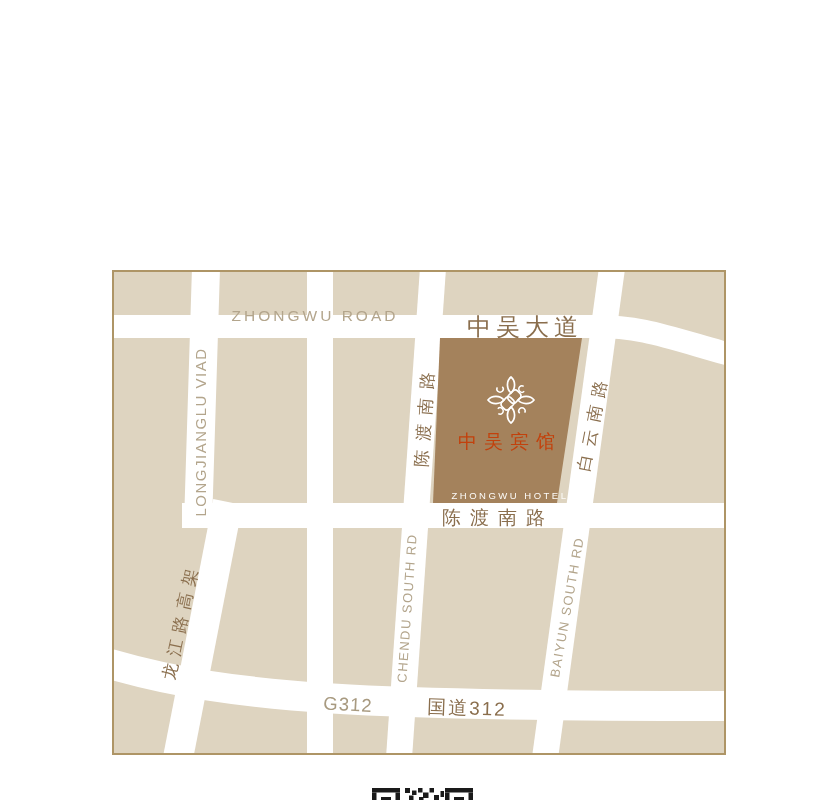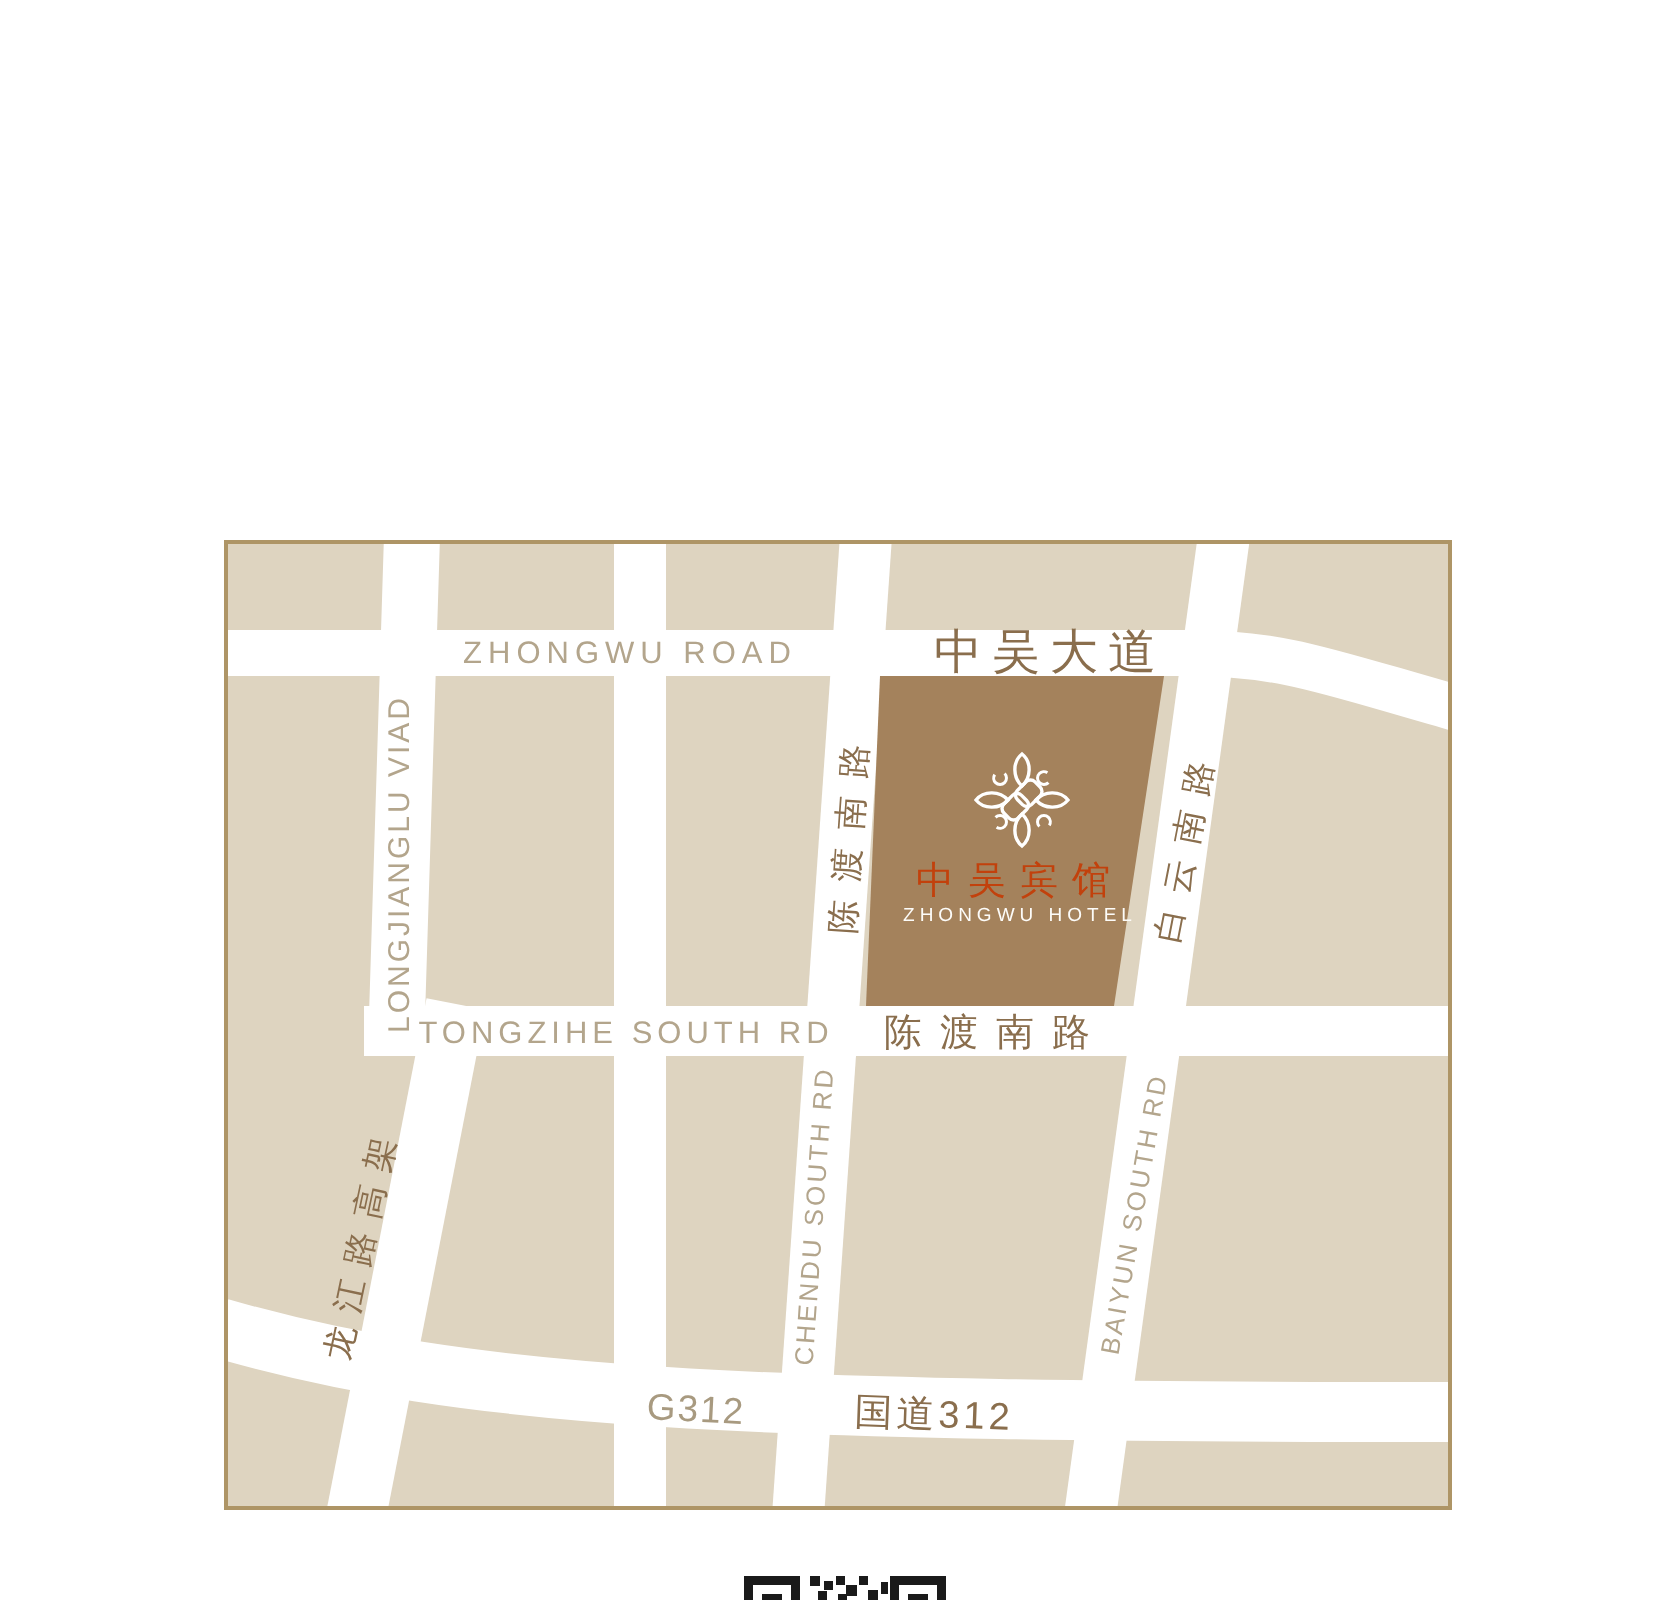--- a/index.html
+++ b/index.html
@@ -14,21 +14,21 @@
   }
   .map-frame svg.roads{position:absolute;left:0;top:0;}
   .lbl{
     position:absolute;white-space:nowrap;line-height:1;
     transform:translate(-50%,-50%);transform-origin:center;
   }
   .en{color:#b3a58c;}
   .cn{color:#8a6e4d;}
   .rot-90{transform:translate(-50%,-50%) rotate(-90deg);}
   .hotel-cn{color:#c2410c;font-size:19px;letter-spacing:7px;}
-  .hotel-en{color:#fdfcf9;font-size:9.5px;letter-spacing:2.5px;}
+  .hotel-en{color:#fdfcf9;font-size:9.5px;letter-spacing:2.5px;margin-top:38px;}
   .qr{position:absolute;left:372px;top:788px;width:101px;height:12px;overflow:hidden;}
 </style>
 </head>
 <body>
 
 <div class="map-frame">
 
   <svg class="roads" width="610" height="481" viewBox="0 0 610 481">
     <rect x="-2" y="-2" width="614" height="485" fill="#ded4c0"></rect>
     <g stroke="#ffffff" fill="none">
@@ -56,33 +56,32 @@
       </g>
       <g stroke-width="1.5">
         <circle cx="0" cy="-15.5" r="3.2" transform="rotate(45)" stroke-dasharray="14 6"></circle>
         <circle cx="0" cy="-15.5" r="3.2" transform="rotate(135)" stroke-dasharray="14 6"></circle>
         <circle cx="0" cy="-15.5" r="3.2" transform="rotate(225)" stroke-dasharray="14 6"></circle>
         <circle cx="0" cy="-15.5" r="3.2" transform="rotate(315)" stroke-dasharray="14 6"></circle>
       </g>
     </g>
   </svg>
 
-  <div class="lbl en" style="left:201px;top:55px;font-size:15.5px;letter-spacing:3px;">ZHONGWU ROAD</div>
+  <div class="lbl en" style="left:201px;top:44px;font-size:15.5px;letter-spacing:3px;">ZHONGWU ROAD</div>
   <div class="lbl cn" style="left:411px;top:55px;font-size:24px;letter-spacing:5px;">中吴大道</div>
 
   <div class="lbl en rot-90" style="left:86px;top:160px;font-size:15px;letter-spacing:1.5px;">LONGJIANGLU VIAD</div>
   <div class="lbl cn" style="left:67px;top:349px;font-size:17px;letter-spacing:7px;transform:translate(-50%,-50%) rotate(-78deg);">龙江路高架</div>
 
   <div class="lbl cn" style="left:311px;top:143px;font-size:17px;letter-spacing:9px;transform:translate(-50%,-50%) rotate(-86deg);">陈渡南路</div>
   <div class="lbl en" style="left:293px;top:336px;font-size:13px;letter-spacing:1.5px;transform:translate(-50%,-50%) rotate(-86deg);">CHENDU SOUTH RD</div>
 
   <div class="lbl cn" style="left:479px;top:150px;font-size:17px;letter-spacing:8px;transform:translate(-50%,-50%) rotate(-79deg);">白云南路</div>
   <div class="lbl en" style="left:453px;top:335px;font-size:13px;letter-spacing:1.5px;transform:translate(-50%,-50%) rotate(-80deg);">BAIYUN SOUTH RD</div>
 
-  <div class="lbl en" style="left:199px;top:245px;font-size:15.5px;letter-spacing:2.5px;">TONGZIHE SOUTH RD</div>
   <div class="lbl cn" style="left:384px;top:245px;font-size:19px;letter-spacing:9px;">陈渡南路</div>
 
   <div class="lbl" style="left:234px;top:433px;font-size:18.5px;letter-spacing:1px;color:#a89a80;transform:translate(-50%,-50%) rotate(3deg);">G312</div>
   <div class="lbl cn" style="left:353px;top:436px;font-size:19px;letter-spacing:2px;transform:translate(-50%,-50%) rotate(2deg);">国道312</div>
 
   <div class="lbl hotel-cn" style="left:396px;top:169px;">中吴宾馆</div>
   <div class="lbl hotel-en" style="left:396px;top:186px;">ZHONGWU HOTEL</div>
 </div>
 
 <div class="qr">

